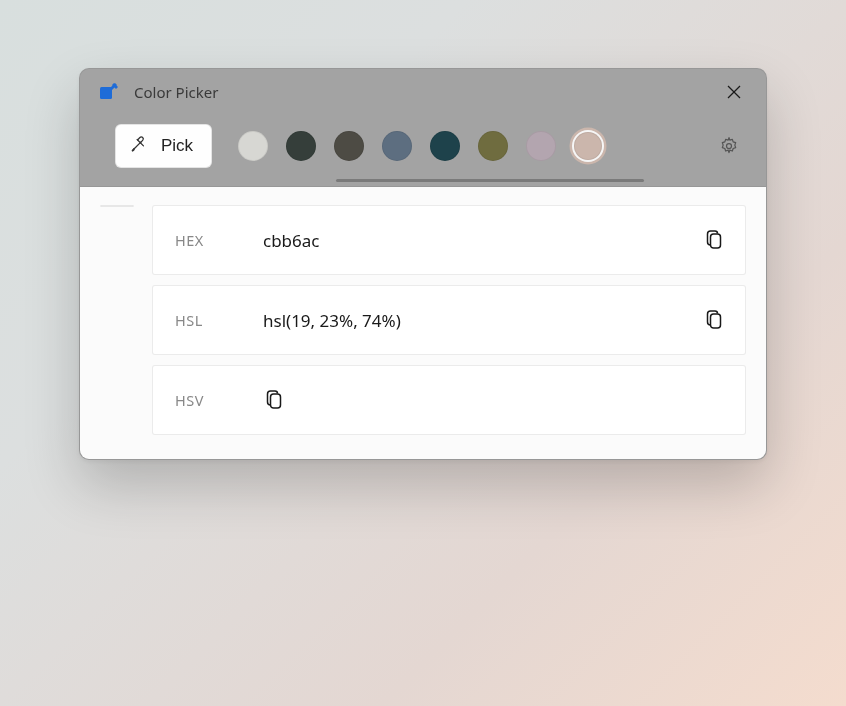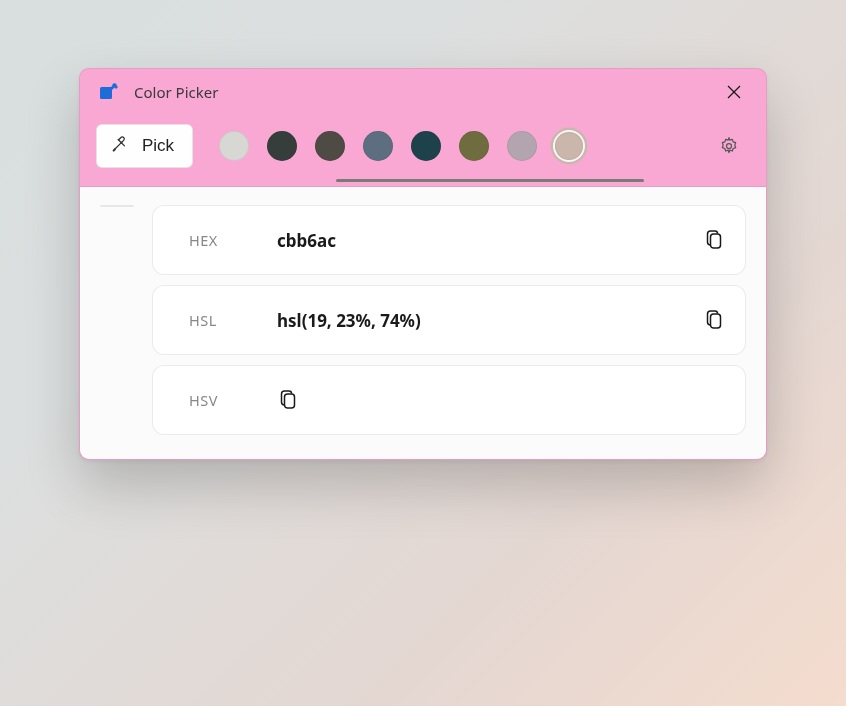--- a/index.html
+++ b/index.html
@@ -9,21 +9,21 @@
       font-family: 'Segoe UI', system-ui, -apple-system, sans-serif;
       background: linear-gradient(135deg, #d8dfde 0%, #dcdfdf 30%, #e4d7d2 70%, #f4dcce 100%);
       display: flex;
       justify-content: center;
       align-items: flex-start;
       padding-top: 68px;
       overflow: hidden;
     }
     .window {
       width: 688px;
-      background: #f9a8d4;
+      background: #a3a3a3;
       border-radius: 10px;
       box-shadow: 0 25px 55px rgba(0,0,0,0.20), 0 2px 4px rgba(0,0,0,0.05);
       border: 1px solid rgba(0,0,0,0.07);
       overflow: hidden;
     }
     .titlebar {
       display: flex;
       align-items: center;
       padding: 9px 10px 8px 20px;
       color: #3a3a3a;
@@ -44,21 +44,21 @@
       display: flex;
       align-items: center;
       justify-content: center;
       color: #2d2d2d;
       cursor: pointer;
       border-radius: 4px;
     }
     .toolbar {
       display: flex;
       align-items: center;
-      padding: 10px 20px 18px 16px;
+      padding: 10px 20px 18px 35px;
       gap: 18px;
       border-bottom: 1px solid rgba(0,0,0,0.07);
       position: relative;
     }
     .pick-btn {
       background: #fefefe;
       border: 1px solid rgba(0,0,0,0.10);
       border-radius: 6px;
       padding: 9px 18px 9px 14px;
       font-size: 17px;
@@ -130,36 +130,35 @@
     }
     .formats {
       flex: 1;
       display: flex;
       flex-direction: column;
       gap: 10px;
     }
     .format-row {
       background: #fff;
       border: 1px solid rgba(0,0,0,0.08);
-      border-radius: 12px;
-      display: flex;
-      align-items: center;
-      padding: 22px 18px 22px 36px;
+      border-radius: 3px;
+      display: flex;
+      align-items: center;
+      padding: 22px 18px 22px 22px;
     }
     .format-label {
       width: 88px;
       color: #888;
       font-size: 14.5px;
       letter-spacing: 0.5px;
     }
     .format-value {
       flex: 1;
       color: #1a1a1a;
       font-size: 17px;
-      font-weight: bold;
     }
     .copy-btn {
       width: 24px;
       height: 24px;
       cursor: pointer;
       color: #333;
       display: flex;
       align-items: center;
       justify-content: center;
     }

